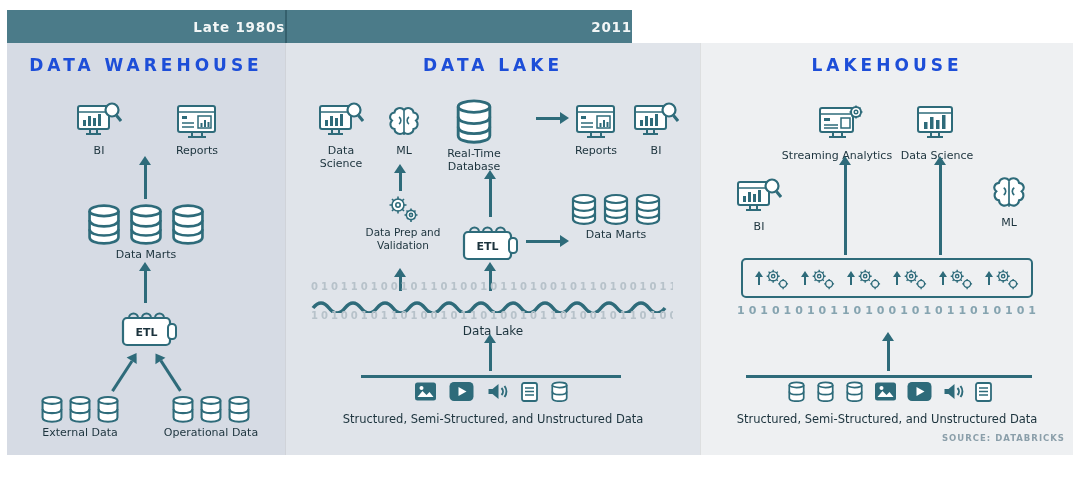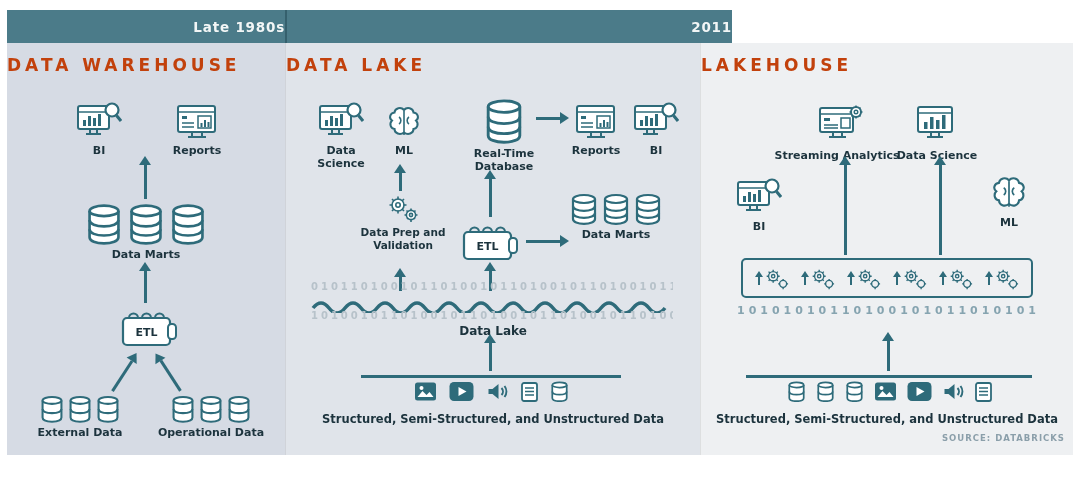--- a/index.html
+++ b/index.html
@@ -12,26 +12,26 @@
        display:flex;align-items:center;justify-content:flex-end;
        font-weight:bold;font-size:13.5px;letter-spacing:.8px}
   .hdr+.hdr{border-left:2px solid #35606d}
 
   
   .panel{position:absolute;top:43px;height:412px}
   .p1{left:7px;width:278px;background:#d6dbe4}
   .p2{left:285px;width:415px;background:#e0e4ea;border-left:1px solid rgba(0,0,0,.07)}
   .p3{left:700px;width:373px;background:#eef0f2;border-left:1px solid rgba(0,0,0,.07)}
 
-  .panel-title{position:absolute;top:12px;left:0;width:100%;
-               font-size:17px;font-weight:bold;letter-spacing:4px;color:#c2410c}
+  .panel-title{position:absolute;top:12px;left:0;width:100%;text-align:center;
+               font-size:17px;font-weight:bold;letter-spacing:4px;color:#1d4ed8}
 
   .node{position:absolute;display:flex;flex-direction:column;align-items:center;gap:3px}
   .row{display:flex;align-items:flex-end;gap:4px}
-  .lbl{font-size:11px;font-weight:bold;color:#1c333d;text-align:center;line-height:1.2}
+  .lbl{font-size:11px;font-weight:normal;color:#1c333d;text-align:center;line-height:1.2}
   .lbl.small{font-size:10.5px}
 
   
   .arrow{position:absolute;width:2.5px;background:#2e6b7a}
   .arrow::before{content:"";position:absolute;top:-9px;left:50%;transform:translateX(-50%);
     border:6px solid transparent;border-top:none;border-bottom:9px solid #2e6b7a}
   .arrow.diag-l{transform:rotate(33deg);transform-origin:50% 100%}
   .arrow.diag-r{transform:rotate(-33deg);transform-origin:50% 100%}
   .arrow-r{position:absolute;height:2.5px;background:#2e6b7a}
   .arrow-r::before{content:"";position:absolute;right:-9px;top:50%;transform:translateY(-50%);
@@ -58,21 +58,21 @@
   .caption{position:absolute;top:468px;right:6px;font-size:18px;color:#0c0c0c}
 </style>
 </head>
 <body>
 
 <div class="stage">
 
   <div class="hdr" style="left:7px;width:278px">
     <span>Late 1980s</span>
   </div>
-  <div class="hdr" style="left:285px;width:447px">
+  <div class="hdr" style="left:285px;width:347px">
     <span>2011</span>
   </div>
 
   <div class="panel p1">
     <div class="panel-title">DATA WAREHOUSE</div>
 
     <div class="node" style="left:60px;top:58px;width:64px">
       <svg width="46" height="40" viewBox="0 0 46 40">
         <rect x="2" y="5" width="31" height="23" rx="2" fill="#fff" stroke="#2e6b7a" stroke-width="2"></rect>
         <line x1="2" y1="11" x2="33" y2="11" stroke="#2e6b7a" stroke-width="1.5"></line>
@@ -209,21 +209,21 @@
     </div>
 
     <div class="node" style="left:96px;top:62px;width:44px">
       <svg width="36" height="36" viewBox="0 0 36 36">
         <path d="M18 5c-3-3.5-9-2-9.5 2.5C4 8 2.5 13 6 15.5 3 18.5 4.5 23.5 8.5 24c0 4.5 5.5 6.5 9.5 3.5 4 3 9.5 1 9.5-3.5 4-.5 5.5-5.5 2.5-8.5 3.5-2.5 2-7.5-2.5-8C27 3 21 1.5 18 5z" fill="#fff" stroke="#2e6b7a" stroke-width="2"></path>
         <path d="M18 6v24M13 12c2.5 1.5 2.5 5.5 0 7M23 12c-2.5 1.5-2.5 5.5 0 7" fill="none" stroke="#2e6b7a" stroke-width="1.6"></path>
       </svg>
       <div class="lbl">ML</div>
     </div>
 
-    <div class="node" style="left:182px;top:55px;width:72px">
+    <div class="node" style="left:152px;top:55px;width:72px">
       <svg width="44" height="46" viewBox="0 0 28 32">
           <path d="M3 6v20c0 3 4.9 4.8 11 4.8s11-1.8 11-4.8V6" fill="#fff" stroke="#2e6b7a" stroke-width="2"></path>
           <ellipse cx="14" cy="6" rx="11" ry="4" fill="#fff" stroke="#2e6b7a" stroke-width="2"></ellipse>
           <path d="M3 13c0 3 4.9 4.8 11 4.8s11-1.8 11-4.8M3 20c0 3 4.9 4.8 11 4.8s11-1.8 11-4.8" fill="none" stroke="#2e6b7a" stroke-width="2"></path>
         </svg>
       <div class="lbl">Real-Time Database</div>
     </div>
 
     <div class="arrow-r" style="left:250px;top:74px;width:24px"></div>
 

